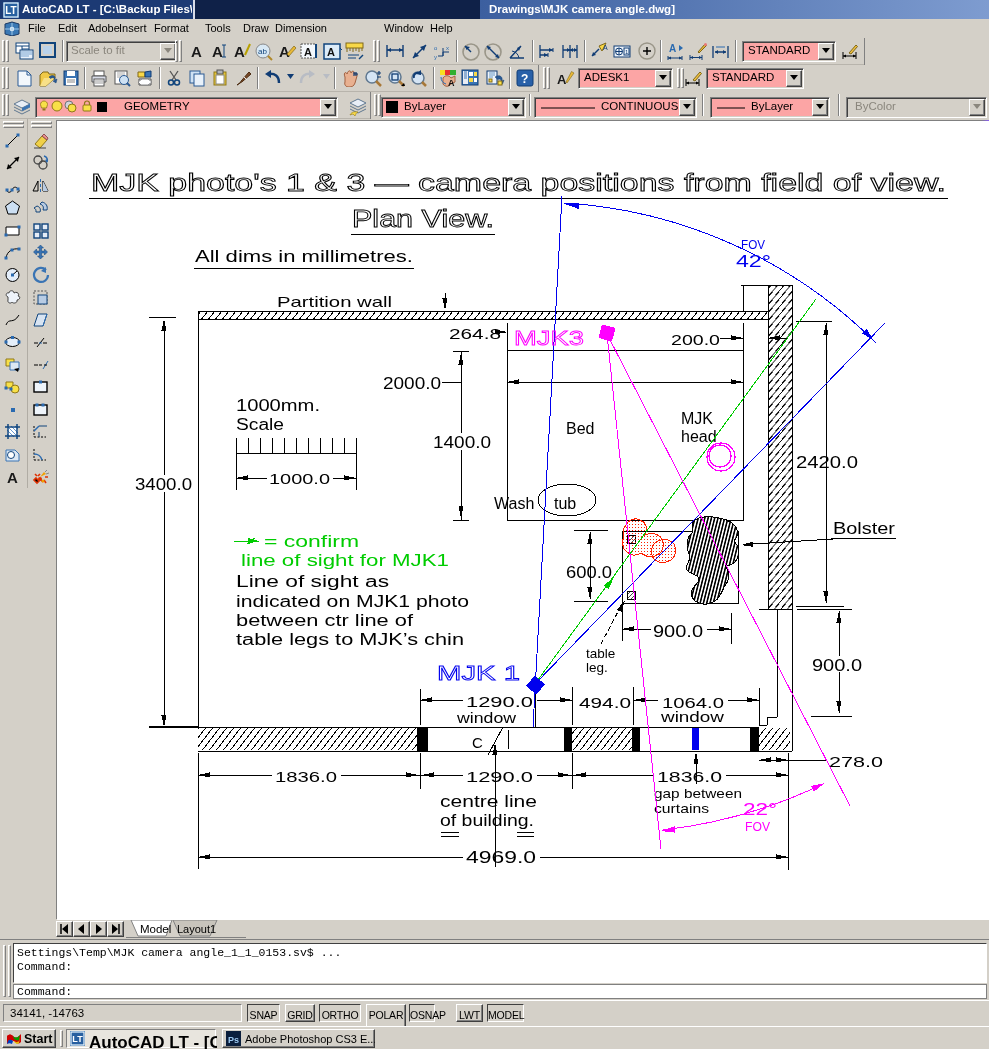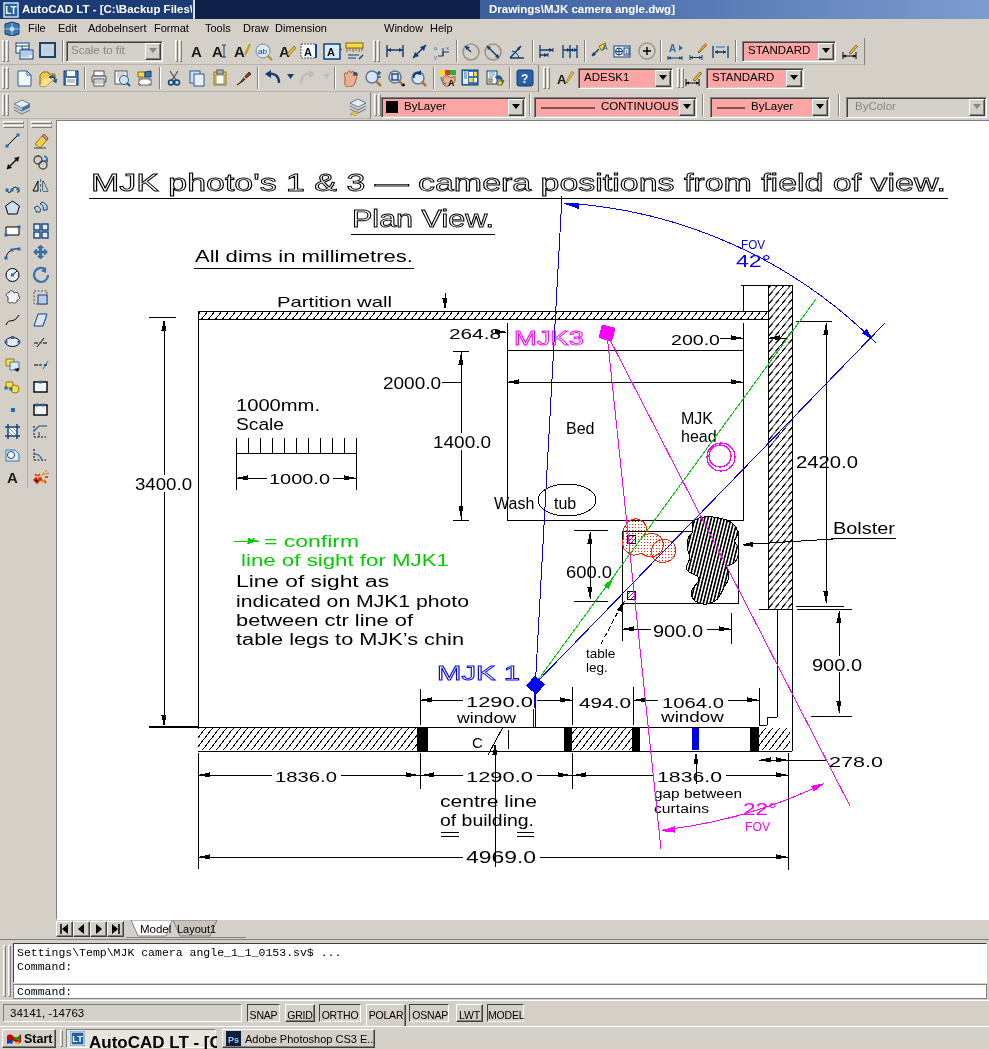--- a/index.html
+++ b/index.html
@@ -54,21 +54,21 @@
       <rect x="1" y="1" width="13" height="10" fill="#fff" stroke="#10447c"></rect>
       <path d="M1 4h13M7 4v7M7 7h7" stroke="#10447c"></path>
       <rect x="5" y="8" width="13" height="9" fill="#e8f0fa" stroke="#10447c"></rect>
       <path d="M6 10h11M6 12h11M6 14h8" stroke="#7aa6d2"></path>
     </svg>
 <svg class="a" style="left:39px;top:4px" width="18" height="18" viewBox="0 0 18 18">
       <rect x="1" y="1" width="15" height="14" fill="none" stroke="#10447c" stroke-width="2"></rect>
       <rect x="4" y="4" width="9" height="8" fill="#b9d2ea"></rect>
     </svg>
 <div class="a sep" style="left:62px;top:2px;width:2px;height:22px"></div>
-<div class="a combo" style="left:66px;top:3px;width:97px;height:21px;background:#d4d0c8;font-size:11.5px">
+<div class="a combo" style="left:66px;top:3px;width:112px;height:21px;background:#d4d0c8;font-size:11.5px">
       <div class="a" style="left:4px;top:2px;color:#8a867d">Scale to fit</div>
       <div class="a ddbtn" style="right:1px;top:1px;width:16px;height:17px">
         <svg width="8" height="5" viewBox="0 0 8 5">
           <path d="M0 0h8L4 5z" fill="#8a867d"></path>
         </svg>
       </div>
     </div>
 <div class="a ridge" style="left:175px;top:2px;width:3px;height:22px"></div>
     <div class="a ridge" style="left:179px;top:2px;width:3px;height:22px"></div>
 <svg class="a" style="left:189px;top:4px" width="20" height="19" viewBox="0 0 20 19">
@@ -357,20 +357,38 @@
 </div>
 <div class="a" style="left:0;top:92px;width:989px;height:27px;background:#d4d0c8;border-bottom:1px solid #b8b4ac">
 <div class="a ridge" style="left:2px;top:2px;width:3px;height:22px"></div>
     <div class="a ridge" style="left:6px;top:2px;width:3px;height:22px"></div>
 <svg class="a" style="left:12px;top:6px" width="20" height="19" viewBox="0 0 20 19">
       <path d="M2 6l8-4 8 4-8 4z" fill="#e8eef6" stroke="#607890"></path>
       <path d="M2 9l8 4 8-4" fill="none" stroke="#607890"></path>
       <path d="M2 12l8 4 8-4" fill="none" stroke="#607890"></path>
       <path d="M10 10l8-4v3l-8 4z" fill="#3a74b4"></path>
     </svg>
+<div class="a combo" style="left:35px;top:5px;width:303px;height:21px;font-size:11.5px">
+      <svg class="a" style="left:3px;top:2px" width="84" height="14" viewBox="0 0 84 14">
+        <path d="M5 1c2 0 3.5 1.5 3.5 3.5 0 1.5-1 2-1 3.5h-5c0-1.5-1-2-1-3.5C1.5 2.5 3 1 5 1z" fill="#f8e048" stroke="#907818" stroke-width=".8"></path>
+        <rect x="3.5" y="8.5" width="3" height="2" fill="#907818"></rect>
+        <circle cx="18" cy="6" r="5" fill="#f8e048" stroke="#907818"></circle>
+        <circle cx="30" cy="5" r="4" fill="#d0d4dc" stroke="#707478"></circle>
+        <circle cx="33" cy="8" r="4" fill="#f8e048" stroke="#907818"></circle>
+        <rect x="44" y="5" width="8" height="6" rx="1" fill="#f8e048" stroke="#907818"></rect>
+        <path d="M45.5 5V3.5a2.5 2.5 0 0 1 5 0V5" fill="none" stroke="#907818" stroke-width="1.2"></path>
+        <rect x="58" y="2" width="10" height="10" fill="#000"></rect>
+      </svg>
+      <div class="a" style="left:88px;top:2px;color:#000">GEOMETRY</div>
+      <div class="a ddbtn" style="right:1px;top:1px;width:16px;height:17px">
+        <svg width="8" height="5" viewBox="0 0 8 5">
+          <path d="M0 0h8L4 5z" fill="#000"></path>
+        </svg>
+      </div>
+    </div>
 <svg class="a" style="left:348px;top:6px" width="20" height="19" viewBox="0 0 20 19">
       <path d="M2 5l8-4 8 4-8 4z" fill="#e8eef6" stroke="#607890"></path>
       <path d="M2 8l8 4 8-4" fill="none" stroke="#607890"></path>
       <path d="M2 11l8 4 8-4" fill="none" stroke="#607890"></path>
       <path d="M10 14c-5-1-7 1-8 3l3-1 2 2c1-2 1-3 3-4z" fill="#f8d848" stroke="#907818" stroke-width=".6"></path>
     </svg>
 <div class="a" style="left:370px;top:0;width:619px;height:27px;background:#d4d0c8;border-left:1px solid #808080"></div>
 <div class="a ridge" style="left:374px;top:2px;width:3px;height:22px"></div>
     <div class="a ridge" style="left:378px;top:2px;width:3px;height:22px"></div>
 <div class="a combo" style="left:381px;top:5px;width:145px;height:21px;font-size:11.5px">
@@ -800,21 +818,21 @@
 <div class="a" style="left:13px;top:44px;width:974px;height:15px;background:#fff;border:1px solid #808080">
 <div class="a" style="left:3px;top:0px">Command:</div>
 </div>
 </div>
 <div class="a" style="left:0;top:1000px;width:989px;height:26px;background:#d4d0c8;border-top:1px solid #fff">
 <div class="a sunk" style="left:3px;top:3px;width:239px;height:18px;font-size:11.5px;padding:2px 0 0 6px;color:#000">34141, -14763</div>
 <div class="a pressed statbtn" style="left:247px;top:3px;width:33px;height:18px;">SNAP</div>
 <div class="a raised statbtn" style="left:285px;top:3px;width:30px;height:18px;">GRID</div>
 <div class="a pressed statbtn" style="left:319px;top:3px;width:42px;height:18px;">ORTHO</div>
 <div class="a raised statbtn" style="left:366px;top:3px;width:40px;height:32px;">POLAR</div>
-<div class="a pressed statbtn" style="left:409px;top:3px;width:40px;height:18px;text-align:right;">OSNAP</div>
+<div class="a pressed statbtn" style="left:409px;top:3px;width:26px;height:18px;">OSNAP</div>
 <div class="a raised statbtn" style="left:456px;top:3px;width:27px;height:18px;">LWT</div>
 <div class="a pressed statbtn" style="left:487px;top:3px;width:37px;height:18px;">MODEL</div>
 </div>
 <div class="a" style="left:0;top:1026px;width:989px;height:23px;background:#d4d0c8;border-top:1px solid #fff">
 <div class="a raised" style="left:2px;top:2px;width:54px;height:19px">
       <div class="a" style="left:3px;top:2px"><svg width="16" height="14" viewBox="0 0 16 14">
           <path d="M1 4c2-2 4-2 6 0s4 2 6 0l2-2v8c-2 2-4 2-6 0S5 8 3 10l-2 2z" fill="#d00000"></path>
           <path d="M1 4c2-2 4-2 6 0l-1 4C4 6 3 6 1 8z" fill="#d00000"></path>
           <path d="M7 4c2 2 4 2 6 0l1-1-1 5c-2 1-3 0-5-1z" fill="#00a000"></path>
           <path d="M2 9c2-2 3-1 5 0l-1 3c-2-1-3-1-5 0z" fill="#0040c0"></path>

